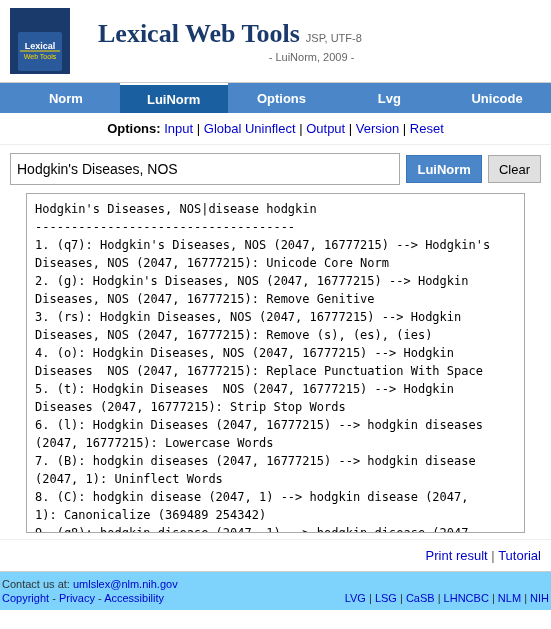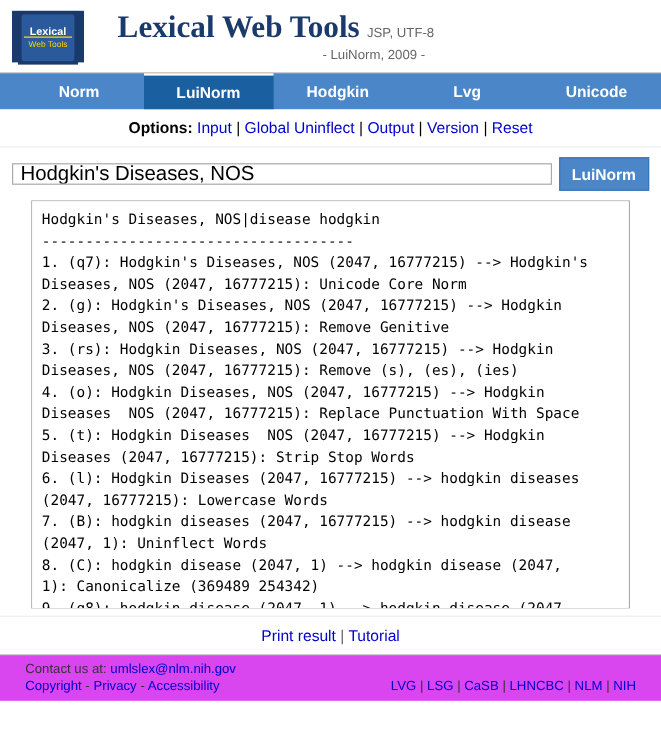--- a/index.html
+++ b/index.html
@@ -1,54 +1,54 @@
 <!DOCTYPE html>
 <html><head>
   <meta charset="utf-8">
   <style>
     * { margin: 0; padding: 0; box-sizing: border-box; }
     body { font-family: Arial, sans-serif; font-size: 13px; background: #fff; width: 551px; }
 
     
     #header { display: flex; align-items: center; padding: 8px 10px; border-bottom: 1px solid #ccc; }
-    #logo-box { width: 60px; height: 43px; background: #1a3a6b; display: flex; align-items: flex-start; justify-content: center; margin-right: 12px; flex-shrink: 0; }
+    #logo-box { width: 60px; height: 66px; background: #1a3a6b; display: flex; align-items: flex-end; justify-content: center; margin-right: 12px; flex-shrink: 0; }
     #logo-box svg { width: 50px; height: 45px; }
     #title-area { flex: 1; }
     #app-title { font-size: 26px; font-weight: bold; color: #1a3a6b; font-family: 'Times New Roman', serif; margin-left: 16px; }
     #app-subtitle { font-size: 11px; color: #666; text-align: center; margin-top: 2px; }
     #header-links { font-size: 12px; align-self: flex-start; padding-top: 4px; }
     #header-links a { color: #c00; text-decoration: none; }
 
     
     #nav-tabs { display: flex; background: #4a86c8; height: 30px; padding-left: 12px; }
     .nav-tab { flex: 1; display: flex; align-items: center; justify-content: center; color: #fff; font-size: 13px; font-weight: bold; cursor: pointer; border: none; background: transparent; text-decoration: none; }
     .nav-tab.active { background: #1a5fa0; border-top: 2px solid #fff; }
     .nav-tab-luinorm { background: #1a5fa0; }
 
     
     #options-bar { padding: 8px 10px; text-align: center; border-bottom: 1px solid #eee; font-size: 13px; }
     #options-bar .options-label { font-weight: bold; color: #000000; }
     #options-bar a { color: #00c; text-decoration: none; }
 
     
     #input-row { display: flex; align-items: center; padding: 8px 10px; gap: 6px; }
-    #main-input { flex: 1; height: 18px; padding: 0 6px; border: 1px solid #aaa; font-size: 17px; }
+    #main-input { flex: 1; height: 32px; padding: 0 6px; border: 1px solid #aaa; font-size: 14px; }
     #luinorm-btn { height: 28px; padding: 0 10px; background: #4a86c8; color: #fff; border: 1px solid #3a76b8; cursor: pointer; font-size: 13px; font-weight: bold; }
     #clear-btn { height: 28px; padding: 0 10px; background: #e0e0e0; color: #000; border: 1px solid #aaa; cursor: pointer; font-size: 13px; }
 
     
     #output-area { margin: 0 26px; border: 1px solid #aaa; height: 340px; overflow-y: scroll; padding: 6px 8px; font-family: monospace; font-size: 12px; line-height: 1.5; background: #fff; white-space: pre-wrap; word-wrap: break-word; }
 
     
-    #footer-links { padding: 8px 10px; text-align: center; font-size: 13px; border-top: 1px solid #eee; margin-top: 6px; }
+    #footer-links { padding: 8px 10px; text-align: right; font-size: 13px; border-top: 1px solid #eee; margin-top: 6px; }
     #footer-links a { color: #00c; text-decoration: none; }
     #footer-links .sep { color: #666; }
 
     
-    #bottom-footer { display: flex; justify-content: space-between; padding: 6px 21px; font-size: 11px; color: #333; border-top: 1px solid #ccc; background: #d946ef; }
+    #bottom-footer { display: flex; justify-content: space-between; padding: 6px 2px; font-size: 11px; color: #333; border-top: 1px solid #ccc; background: #7dd3fc; }
     #bottom-footer a { color: #00c; text-decoration: none; }
     #bottom-footer .left { display: flex; flex-direction: column; gap: 2px; }
     #bottom-footer .right { display: flex; flex-direction: row; align-items: flex-end; gap: 2px; }
   </style>
 </head>
 <body>
 
 <div id="header">
   <div id="logo-box">
     <svg viewBox="0 0 50 45" xmlns="http://www.w3.org/2000/svg">
@@ -64,21 +64,21 @@
       <span id="app-title">Lexical Web Tools</span>
       <span style="font-size:11px; color:#666;">JSP, UTF-8</span>
     </div>
     <div id="app-subtitle">- LuiNorm, 2009 -</div>
   </div>
 </div>
 
 <div id="nav-tabs">
   <a class="nav-tab" href="#">Norm</a>
   <a class="nav-tab nav-tab-luinorm active" href="#">LuiNorm</a>
-  <a class="nav-tab" href="#">Hodgkin</a>
+  <a class="nav-tab" href="#">Options</a>
   <a class="nav-tab" href="#">Lvg</a>
   <a class="nav-tab" href="#">Unicode</a>
 </div>
 
 <div id="options-bar">
   <span class="options-label">Options:</span>
   <span> </span>
   <a href="#">Input</a>
   <span> | </span>
   <a href="#">Global Uninflect</a>
@@ -86,20 +86,21 @@
   <a href="#">Output</a>
   <span> | </span>
   <a href="#">Version</a>
   <span> | </span>
   <a href="#">Reset</a>
 </div>
 
 <div id="input-row">
   <input id="main-input" type="text" value="Hodgkin's Diseases, NOS" style="">
   <button id="luinorm-btn">LuiNorm</button>
+  <button id="clear-btn">Clear</button>
 </div>
 
 <div id="output-area">Hodgkin's Diseases, NOS|disease hodgkin
 ------------------------------------
 1. (q7): Hodgkin's Diseases, NOS (2047, 16777215) --&gt; Hodgkin's
 Diseases, NOS (2047, 16777215): Unicode Core Norm
 2. (g): Hodgkin's Diseases, NOS (2047, 16777215) --&gt; Hodgkin
 Diseases, NOS (2047, 16777215): Remove Genitive
 3. (rs): Hodgkin Diseases, NOS (2047, 16777215) --&gt; Hodgkin
 Diseases, NOS (2047, 16777215): Remove (s), (es), (ies)

